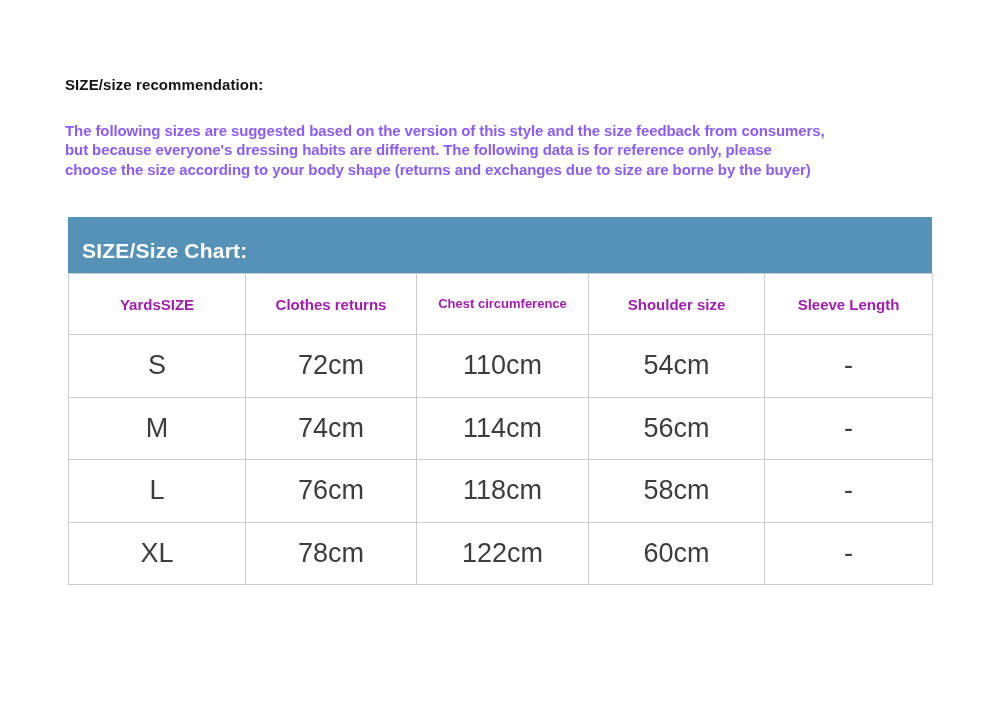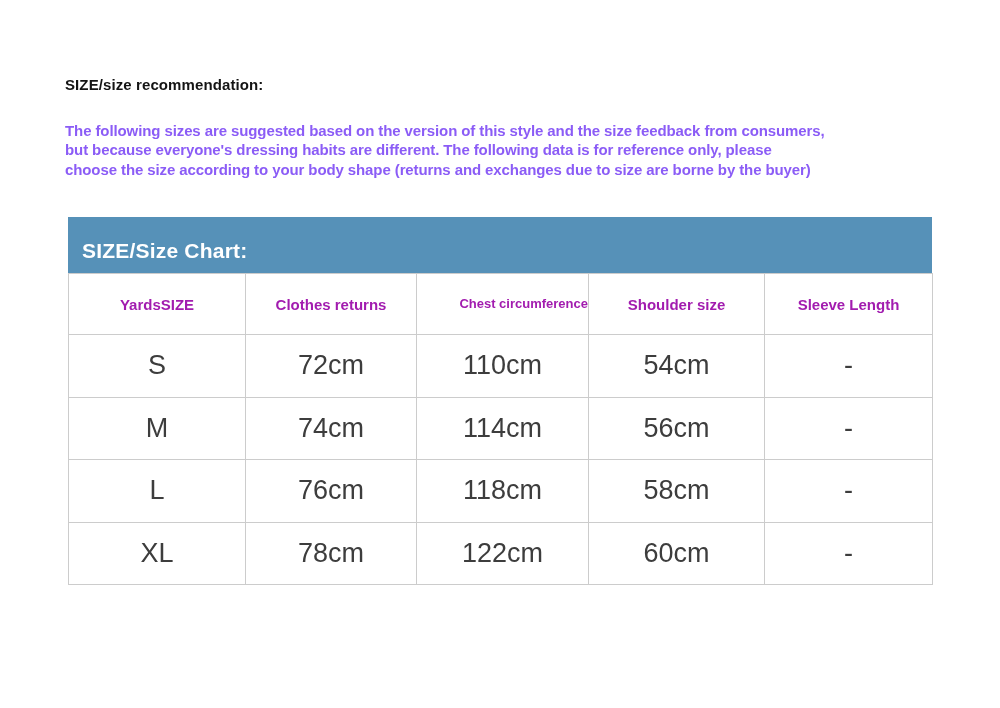--- a/index.html
+++ b/index.html
@@ -60,21 +60,21 @@
   }
   table.size-table tr.header-row { height: 61px; }
   table.size-table tr.data-row { height: 62.5px; }
   table.size-table th {
     font-size: 15px;
     font-weight: bold;
     color: #a21caf;
   }
   table.size-table th.chest-header {
     font-size: 13px;
-    text-align: right;
+    text-align: center;
     line-height: 18px;
   }
   table.size-table td {
     font-size: 27px;
     font-weight: normal;
     color: #3d3d3d;
   }
 </style>
 </head>
 <body>

